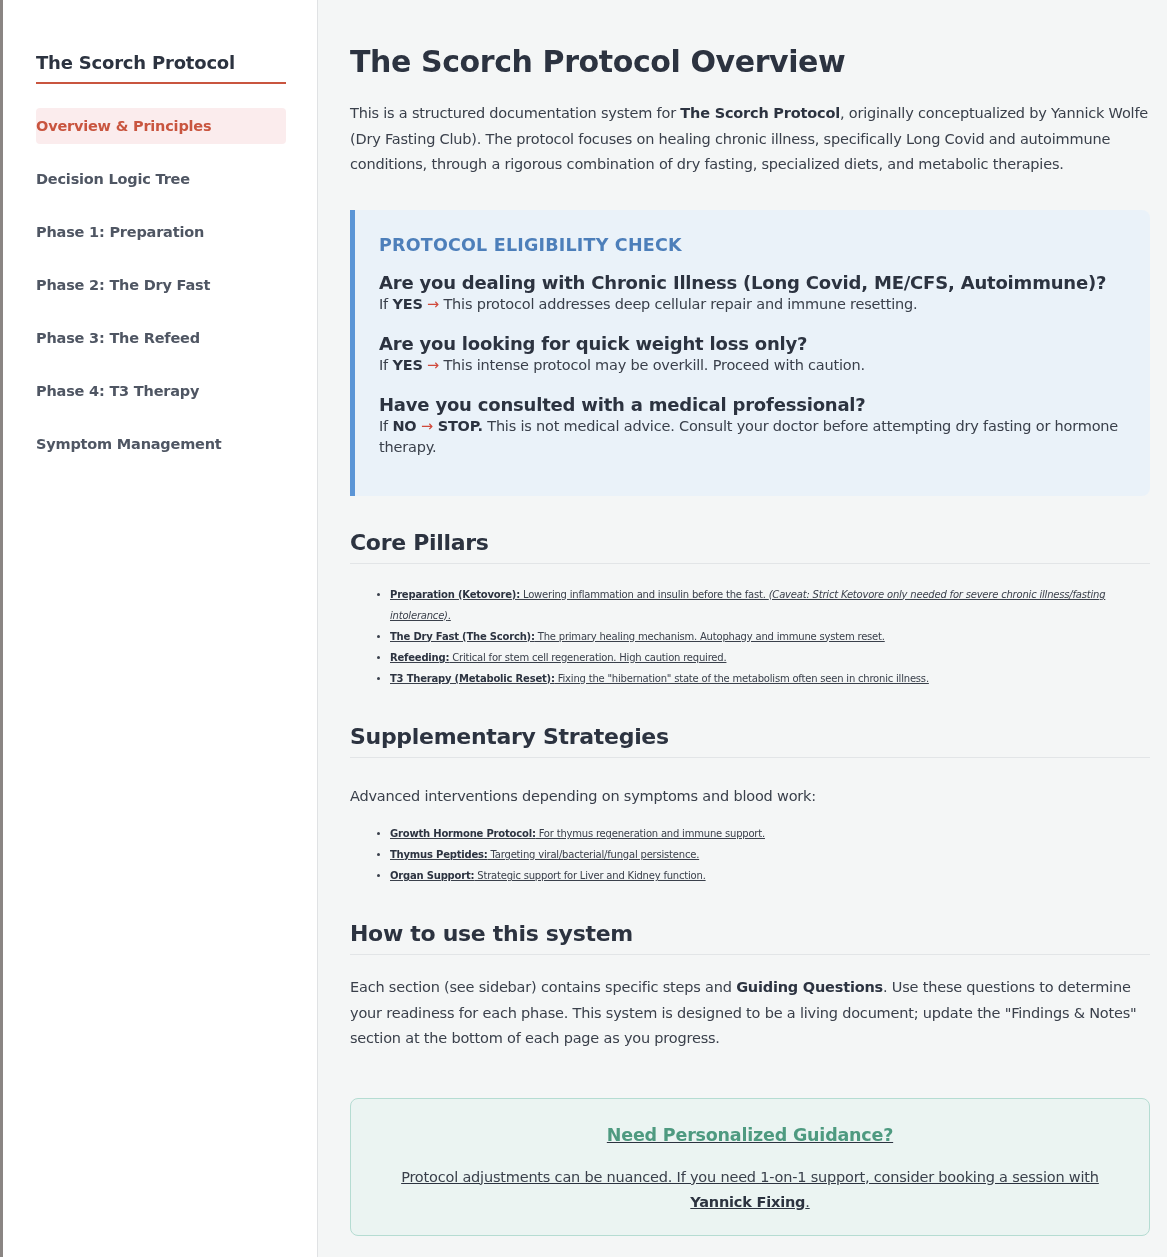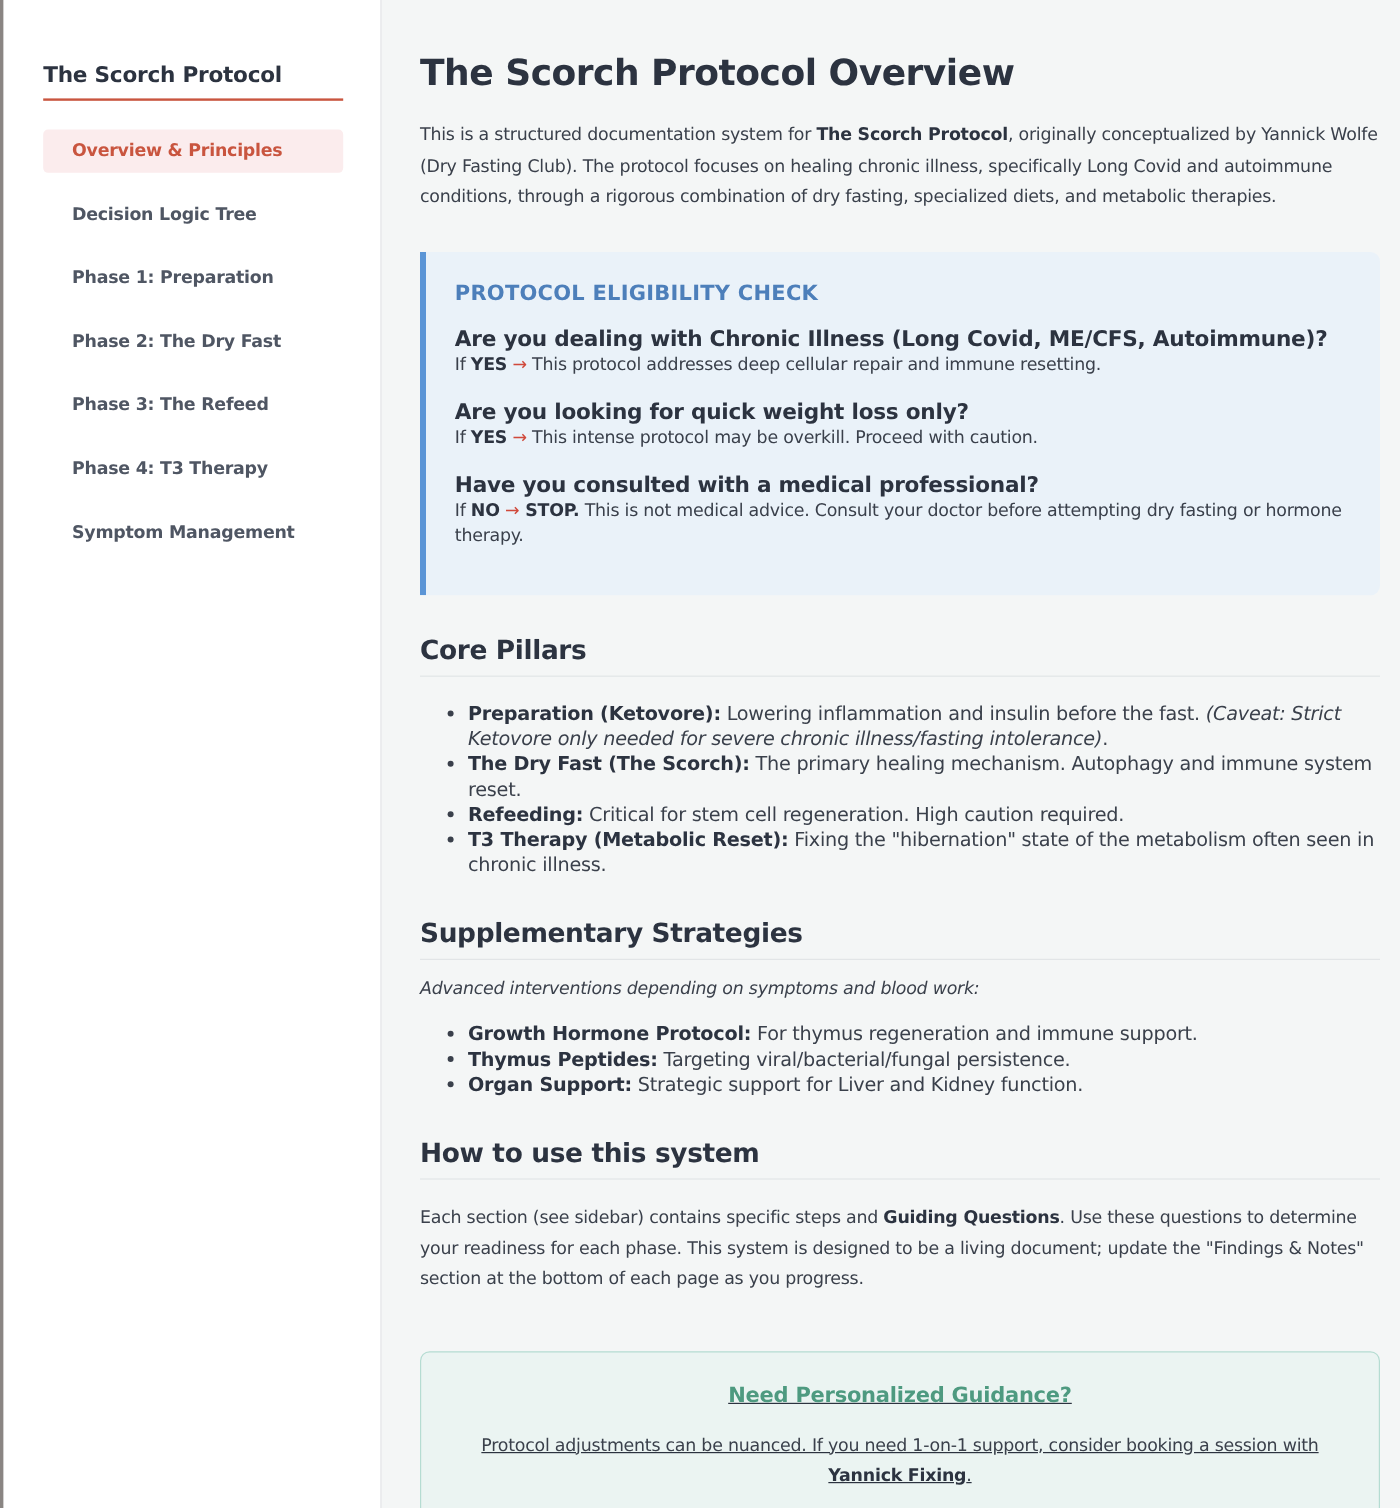--- a/index.html
+++ b/index.html
@@ -24,21 +24,21 @@
     width: 250px;
     font-size: 18px; font-weight: bold; color: #2c3340;
     padding-bottom: 9px;
     border-bottom: 2px solid #c9553f;
     letter-spacing: -0.2px;
   }
   .nav { margin-top: 24px; width: 250px; }
   .nav-item {
     display: block;
     height: 36px; line-height: 36px;
-    padding-left: 24px;
+    padding-left: 0;
     margin-bottom: 17px;
     font-size: 14.5px; font-weight: bold; color: #4f5663;
     border-radius: 4px;
     cursor: pointer;
     letter-spacing: -0.2px;
   }
   .nav-item.active { background: #fbeced; color: #c9553f; }
   .main {
     position: absolute; left: 350px; top: 0; width: 800px;
   }
@@ -72,22 +72,22 @@
   h2 {
     font-size: 22px; font-weight: bold; color: #2c3340;
     padding-bottom: 8px;
     border-bottom: 1px solid #e2e5e7;
     letter-spacing: -0.3px;
   }
   .sec1 { margin-top: 34px; }
   .sec2 { margin-top: 35px; }
   .sec3 { margin-top: 35px; }
   ul.list { margin-top: 20px; padding-left: 40px; list-style: disc; }
-  ul.list li { font-size: 16px; line-height: 21px; color: #3a404b; letter-spacing:-0.2px; }
-  .sub-intro { margin-top: 12px; font-style: italic; }
+  ul.list li { font-size: 10px; line-height: 21px; color: #3a404b; letter-spacing:-0.2px;text-decoration:underline; }
+  .sub-intro { margin-top: 26px; }
   ul.list2 { margin-top: 14px; }
   .howto { margin-top: 20px; }
   .guidance {
     margin-top: 46px;
     background: #ebf4f2;
     border: 1px solid #b5dcd2;
     border-radius: 8px;
     padding: 26px 30px 20px 30px;
     text-align: center;
     text-decoration: underline;

